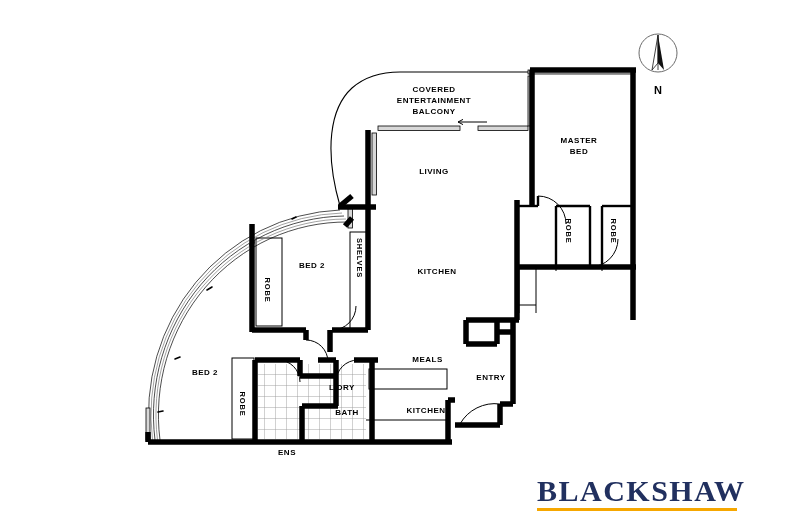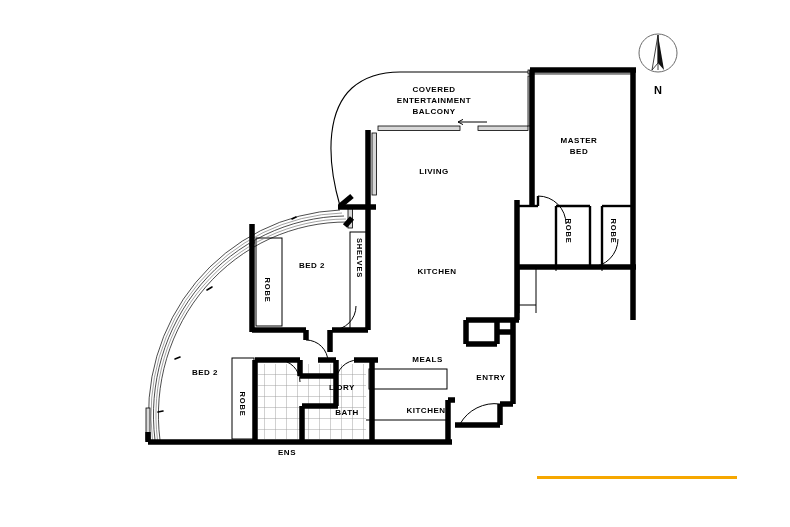--- a/index.html
+++ b/index.html
@@ -269,16 +269,17 @@
 
   <svg style="position:absolute;left:635px;top:30px;width:46px;height:52px;" viewBox="0 0 46 52">
     <circle cx="23" cy="23" r="19" fill="none" stroke="#6b6b6b" stroke-width="1"></circle>
     <path d="M23 5 L29 40 L23 33 Z" fill="#111"></path>
     <path d="M23 5 L17 40 L23 33 Z" fill="#ffffff" stroke="#111" stroke-width="0.8"></path>
     <path d="M23 5 L23 40" stroke="#111" stroke-width="0.8"></path>
   </svg>
   <div id="north-label" style="left:658px;top:90px;">N</div>
 
   <div id="logo">
+    <div id="logo-text">BLACKSHAW</div>
     <div id="logo-rule"></div>
   </div>
 
 </div>
 
 </body></html>

